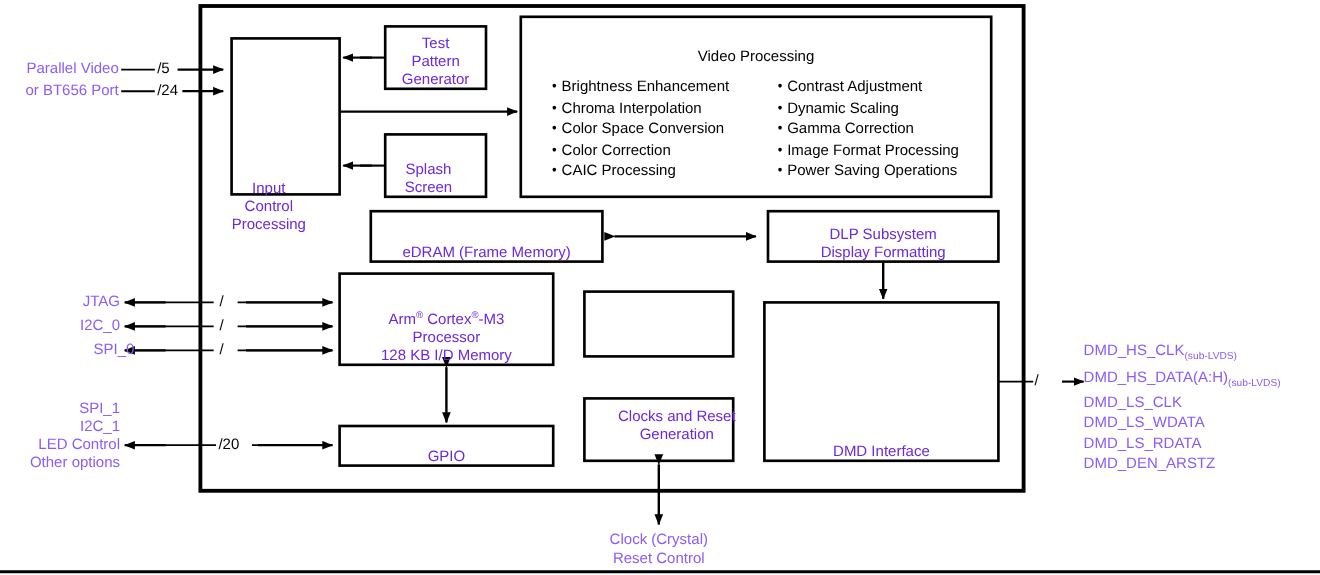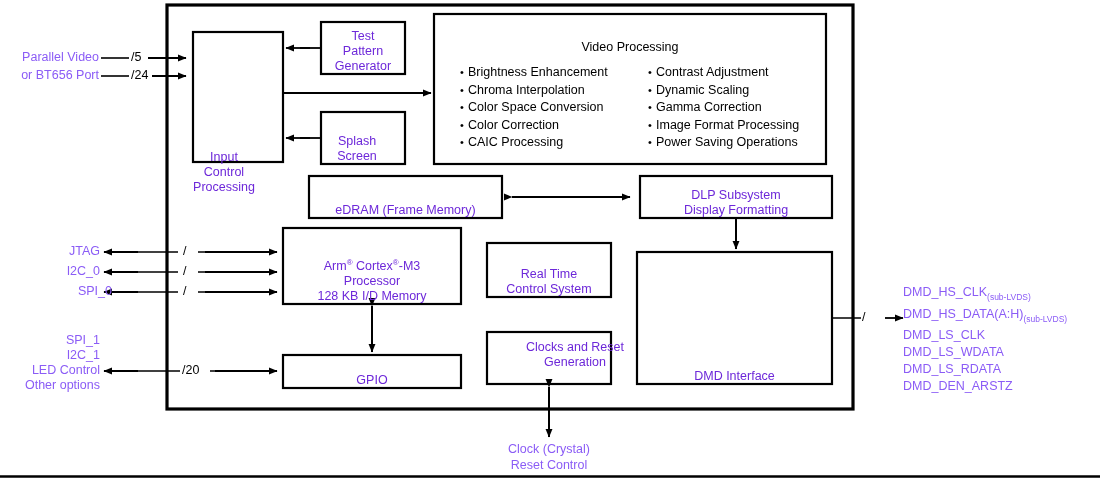--- a/index.html
+++ b/index.html
@@ -215,30 +215,24 @@
   <div class="box-label" style="left:283px;top:228px;width:178px;height:76px;">
     <div>
       <div>
         <span>Arm</span><span class="reg">®</span><span> Cortex</span><span class="reg">®</span><span>-M3</span>
       </div>
       <div>Processor</div>
       <div>128 KB I/D Memory</div>
     </div>
   </div>
 
-  <div class="box-label" style="left:487px;top:243px;width:124px;height:54px;">
-    <div>
-      <div>Real Time</div>
-      <div>Control System</div>
-    </div>
-  </div>
 
   <div class="box-label" style="left:283px;top:355px;width:178px;height:33px;">GPIO</div>
 
-  <div class="box-label" style="left:477px;top:332px;width:124px;height:38px;padding-left:36px;">
+  <div class="box-label" style="left:466px;top:332px;width:124px;height:38px;padding-left:36px;">
     <div>
       <div>Clocks and Reset</div>
       <div>Generation</div>
     </div>
   </div>
 
   <div class="box-label" style="left:637px;top:252px;width:195px;height:132px;">DMD Interface</div>
 
   <div class="lbl c" style="left:469px;top:442px;width:160px;">Clock (Crystal)</div>
   <div class="lbl c" style="left:469px;top:458px;width:160px;">Reset Control</div>

